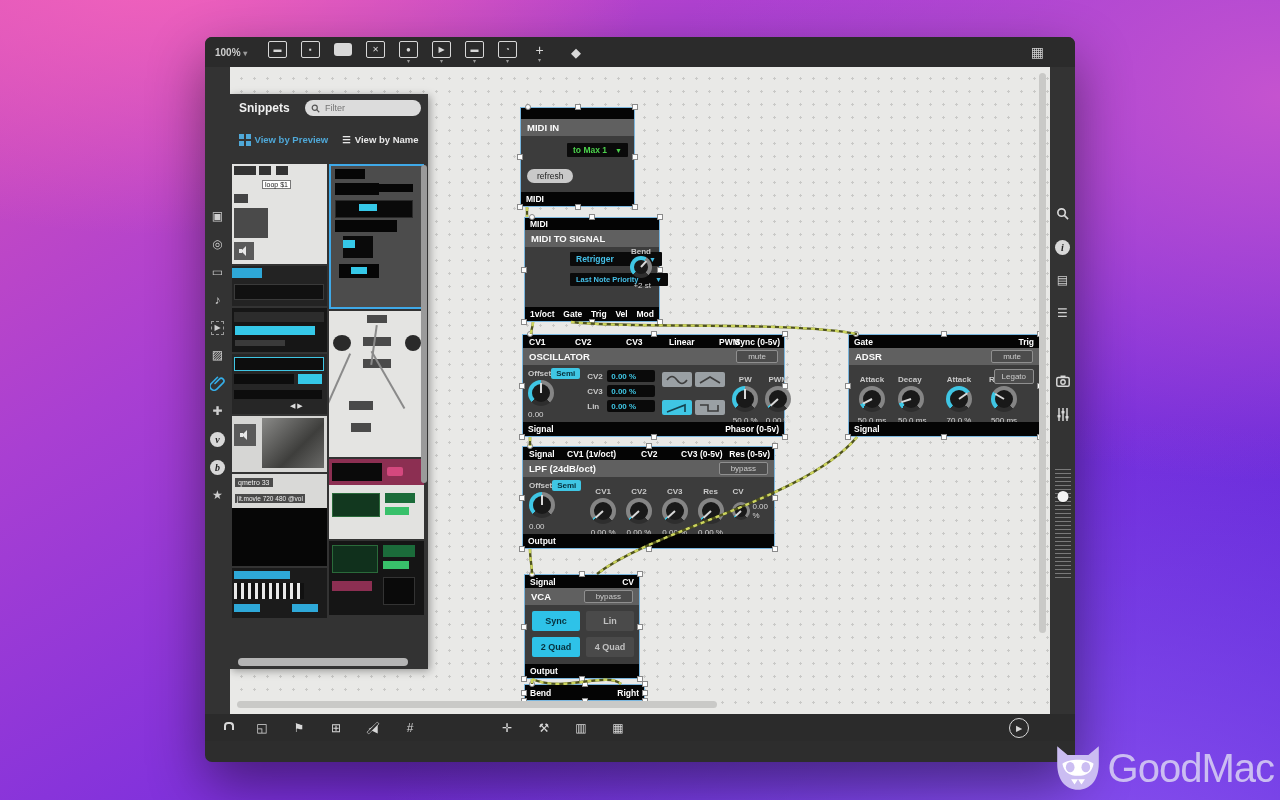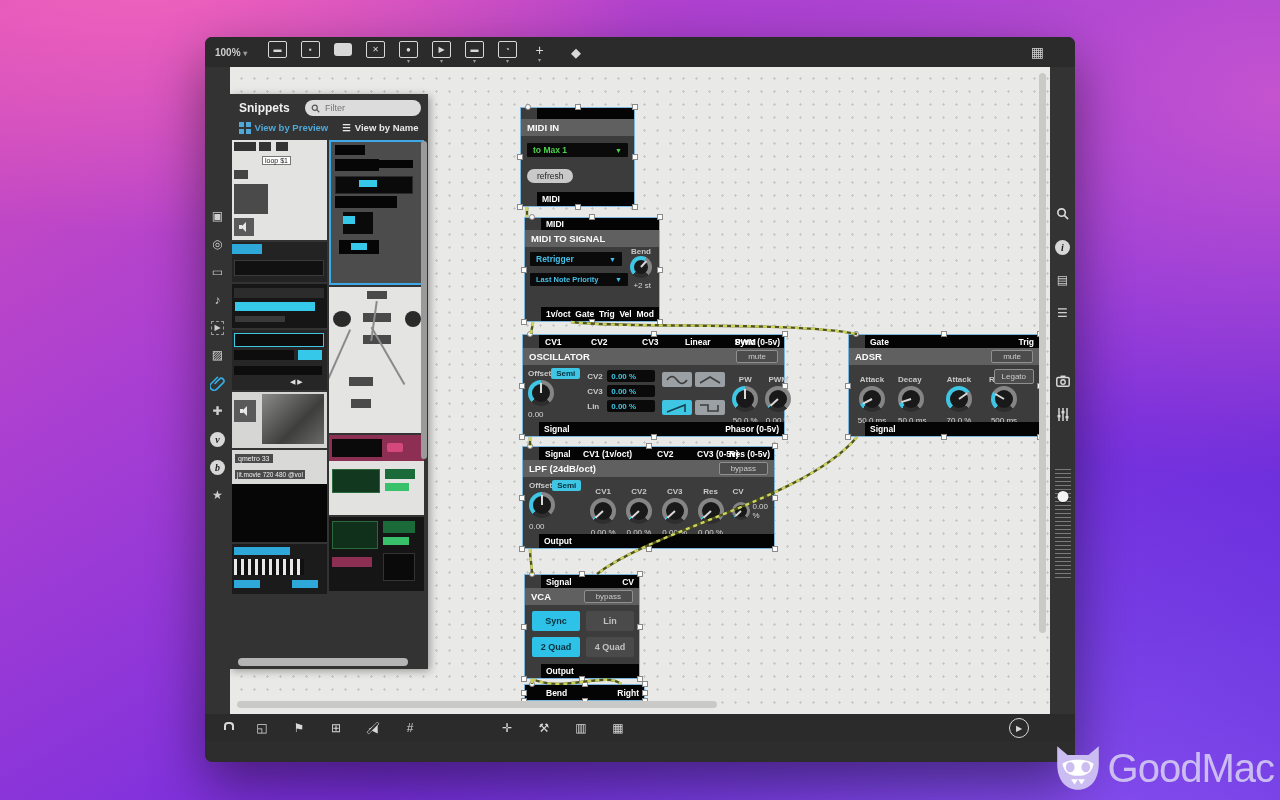--- a/index.html
+++ b/index.html
@@ -34,21 +34,21 @@
   .strip.left{padding-top:142px;gap:13px}
   .strip.right{padding-top:140px;gap:18px;position:relative;}
   .sic{font-size:12px;line-height:14px;height:15px;color:#cfcfcf;}
   .badge{width:15px;height:15px;border-radius:50%;background:#d8d8d8;color:#222;font-size:10px;font-style:italic;display:flex;align-items:center;justify-content:center;font-family:"Liberation Serif",serif;font-weight:bold;}
   
   .canvas{position:relative;width:820px;height:647px;background:#e9e9e7;
     background-image:radial-gradient(circle,#c9c9c7 1px,transparent 1.3px);background-size:13px 13px;background-position:5px 5px;}
   .cscroll-v{position:absolute;right:4px;top:6px;width:7px;height:560px;background:#c9c9c7;border-radius:4px;z-index:9;}
   .cscroll-h{position:absolute;left:7px;bottom:6px;height:7px;width:480px;background:#c9c9c7;border-radius:4px;z-index:9;}
   
-  .snippets{position:absolute;left:0;top:27px;width:198px;height:575px;background:#333;z-index:7;display:flex;flex-direction:column;box-shadow:2px 2px 8px rgba(0,0,0,.35);}
+  .snippets{position:absolute;left:0;top:27px;width:198px;height:575px;background:#333;z-index:7;display:flex;flex-direction:column;box-shadow:2px 2px 8px rgba(0,0,0,.35);gap:12px;}
   .sp-head{display:flex;align-items:center;justify-content:space-between;padding:6px 7px 3px 9px;}
   .sp-title{color:#f0f0f0;font-weight:bold;font-size:12px;}
   .sp-filter{display:flex;align-items:center;background:#dcdcdc;border-radius:9px;height:16px;width:104px;padding:0 6px;gap:3px;}
   .sp-filter input{border:none;background:transparent;outline:none;width:70px;font-size:9px;color:#444;}
   .sp-tabs{display:flex;align-items:center;gap:14px;padding:3px 9px 5px 9px;font-size:9.5px;font-weight:bold;}
   .vbp{color:#4fa8d8;display:flex;gap:4px;align-items:center}
   .vbn{color:#e8e8e8;display:flex;gap:4px;align-items:center}
   .gridglyph{display:inline-grid;grid-template-columns:5px 5px;gap:1.5px;}
   .gridglyph i{width:5px;height:5px;background:#4fa8d8;}
   .sp-thumbs{position:relative;flex:1;display:flex;gap:2px;padding:1px 2px;overflow:hidden;}
@@ -60,29 +60,29 @@
   .sp-hscroll{height:14px;display:flex;align-items:center;padding:0 8px;}
   .sp-hscroll .hs{height:8px;width:170px;background:#b5b5b5;border-radius:4px;}
   .sp-foot{height:46px;border-top:1px solid #5c5c5c;background:#2f2f2f;padding:6px 9px;}
   .fn{color:#e0e0e0;font-size:10px;font-weight:bold;}
   .fp{color:#a8a8a8;font-size:9px;margin-top:2px;}
   .spk{position:relative;display:inline-block;width:10px;height:10px;}
   .spk::before{content:"";position:absolute;left:0;top:3px;width:3px;height:4px;background:#e8e8e8;}
   .spk::after{content:"";position:absolute;left:2px;top:0;border:5px solid transparent;border-right-color:#e8e8e8;border-left-width:0;}
   
   .module{position:absolute;background:#3c3c3c;border:1.5px solid #7ab6de;z-index:3;box-sizing:border-box;}
-  .m-strip{background:#040404;color:#fff;font-size:8.5px;font-weight:bold;display:flex;align-items:center;position:relative;margin-left:16px;}
+  .m-strip{background:#040404;color:#fff;font-size:8.5px;font-weight:bold;display:flex;align-items:center;position:relative;}
   .m-strip span{position:relative}
   .m-head{background:#606060;color:#fbfbfb;font-size:9.5px;font-weight:bold;display:flex;align-items:center;justify-content:space-between;padding:0 6px;height:17px;}
   .mbtn{background:#4c4c4c;border:1px solid #8f8f8f;border-radius:2px;color:#ccc;font-size:8px;font-weight:normal;padding:1px 11px;line-height:9px;}
   .hdl{position:absolute;width:6px;height:6px;background:#fdfdfd;border:1px solid #8a8a8a;z-index:6;box-sizing:border-box;}
   .hdl.tl{left:-4px;top:-4px}.hdl.tm{left:calc(50% - 3px);top:-4px}.hdl.tr{right:-4px;top:-4px}
   .hdl.ml{left:-4px;top:calc(50% - 3px)}.hdl.mr{right:-4px;top:calc(50% - 3px)}
   .hdl.bl{left:-4px;bottom:-4px}.hdl.bm{left:calc(50% - 3px);bottom:-4px}.hdl.br{right:-4px;bottom:-4px}
-  .dd{background:#0a0a0a;border-radius:1px;display:flex;align-items:center;justify-content:space-between;padding:2px 6px;font-size:8.5px;font-weight:bold;}
+  .dd{background:#0a0a0a;border-radius:1px;display:flex;align-items:center;justify-content:space-between;padding:2px 6px;font-size:8.5px;font-weight:bold;margin-left:40px;}
   .dd .ar{font-size:7px;}
   .knob{position:relative;display:inline-block;width:26px;height:26px;flex:none;}
   .knob .ring{position:absolute;inset:0;border-radius:50%;background:conic-gradient(from 225deg,#3fc6e4 var(--a),#858585 var(--a) 270deg,#2e2e2e 270deg);}
   .knob .inner{position:absolute;inset:4px;border-radius:50%;background:#191919;}
   .knob .needle{position:absolute;left:calc(50% - 1px);top:50%;width:2px;height:10px;background:#d8d8d8;transform-origin:1px 0;transform:rotate(var(--r));}
   .knob.k22{width:22px;height:22px}.knob.k22 .needle{height:8px}
   .knob.k18{width:18px;height:18px}.knob.k18 .inner{inset:3px}.knob.k18 .needle{height:7px}
   .klabel{color:#c9c9c9;font-size:8px;font-weight:bold;}
   .kval{color:#d5d5d5;font-size:8px;}
   .chip{background:#3fc6e4;color:#06303c;font-size:8px;font-weight:bold;border-radius:2px;padding:1px 5px;}

